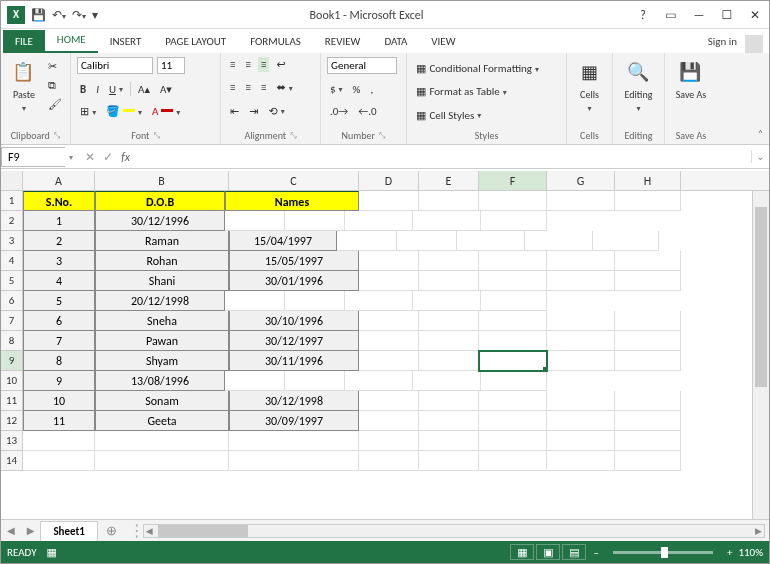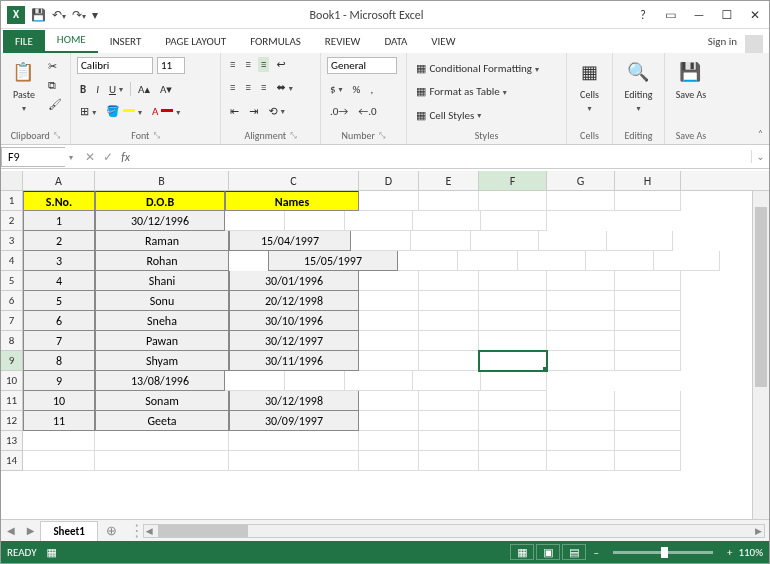--- a/index.html
+++ b/index.html
@@ -297,53 +297,52 @@
         <div class="cell" style="width: 60px;"></div>
         <div class="cell" style="width: 60px;"></div>
         <div class="cell" style="width: 68px;"></div>
         <div class="cell" style="width: 68px;"></div>
         <div class="cell" style="width: 66px;"></div>
       </div>
       <div class="row">
         <div class="rh">3</div>
         <div class="cell bordered datacell" style="width: 72px;">2</div>
         <div class="cell bordered datacell" style="width: 134px;">Raman</div>
-        <div class="cell bordered datacell" style="width: 122px;">15/04/1997</div>
+        <div class="cell bordered datacell" style="width: 108px;">15/04/1997</div>
         <div class="cell" style="width: 60px;"></div>
         <div class="cell" style="width: 60px;"></div>
         <div class="cell" style="width: 68px;"></div>
         <div class="cell" style="width: 68px;"></div>
         <div class="cell" style="width: 66px;"></div>
       </div>
       <div class="row">
         <div class="rh">4</div>
         <div class="cell bordered datacell" style="width: 72px;">3</div>
         <div class="cell bordered datacell" style="width: 134px;">Rohan</div>
-        <div class="cell bordered datacell" style="width: 130px; margin-left: 39px;">15/05/1997</div>
+        <div class="cell bordered datacell" style="width: 130px;">15/05/1997</div>
         <div class="cell" style="width: 60px;"></div>
         <div class="cell" style="width: 60px;"></div>
         <div class="cell" style="width: 68px;"></div>
         <div class="cell" style="width: 68px;"></div>
         <div class="cell" style="width: 66px;"></div>
       </div>
       <div class="row">
         <div class="rh">5</div>
         <div class="cell bordered datacell" style="width: 72px;">4</div>
         <div class="cell bordered datacell" style="width: 134px;">Shani</div>
         <div class="cell bordered datacell" style="width: 130px;">30/01/1996</div>
         <div class="cell" style="width: 60px;"></div>
         <div class="cell" style="width: 60px;"></div>
         <div class="cell" style="width: 68px;"></div>
         <div class="cell" style="width: 68px;"></div>
         <div class="cell" style="width: 66px;"></div>
       </div>
       <div class="row">
         <div class="rh">6</div>
         <div class="cell bordered datacell" style="width: 72px;">5</div>
-        <div class="cell bordered datacell" style="width: 134px;">Sonu</div>
         <div class="cell bordered datacell" style="width: 130px;">20/12/1998</div>
         <div class="cell" style="width: 60px;"></div>
         <div class="cell" style="width: 60px;"></div>
         <div class="cell" style="width: 68px;"></div>
         <div class="cell" style="width: 68px;"></div>
         <div class="cell" style="width: 66px;"></div>
       </div>
       <div class="row">
         <div class="rh">7</div>
         <div class="cell bordered datacell" style="width: 72px;">6</div>

